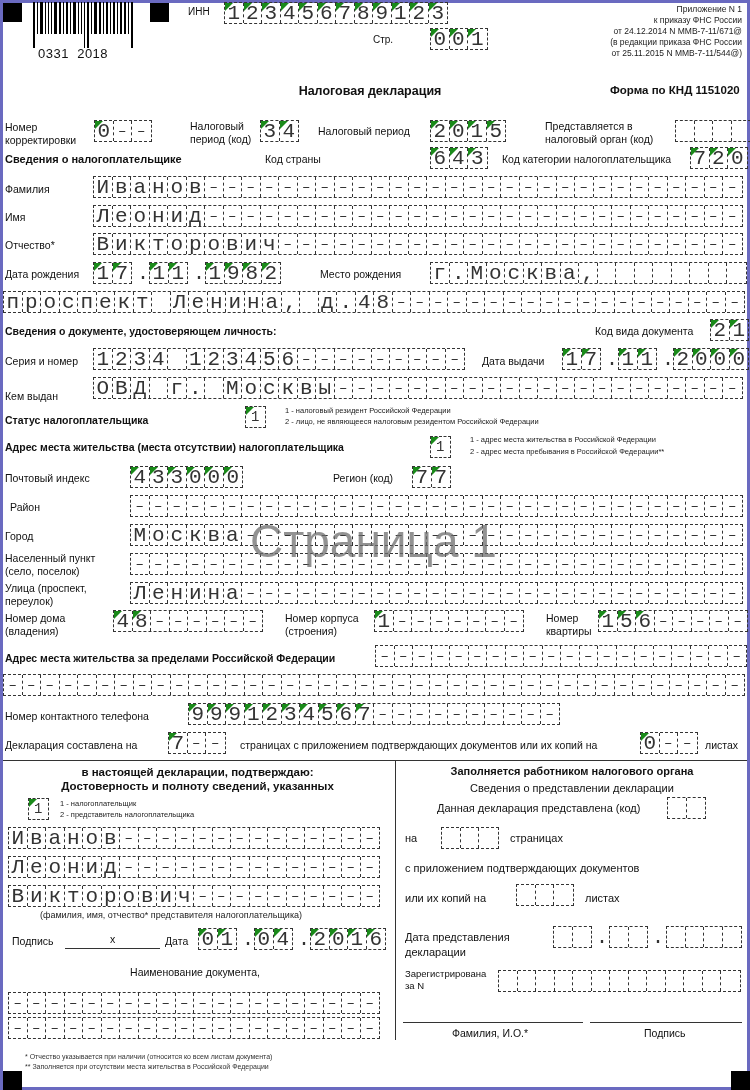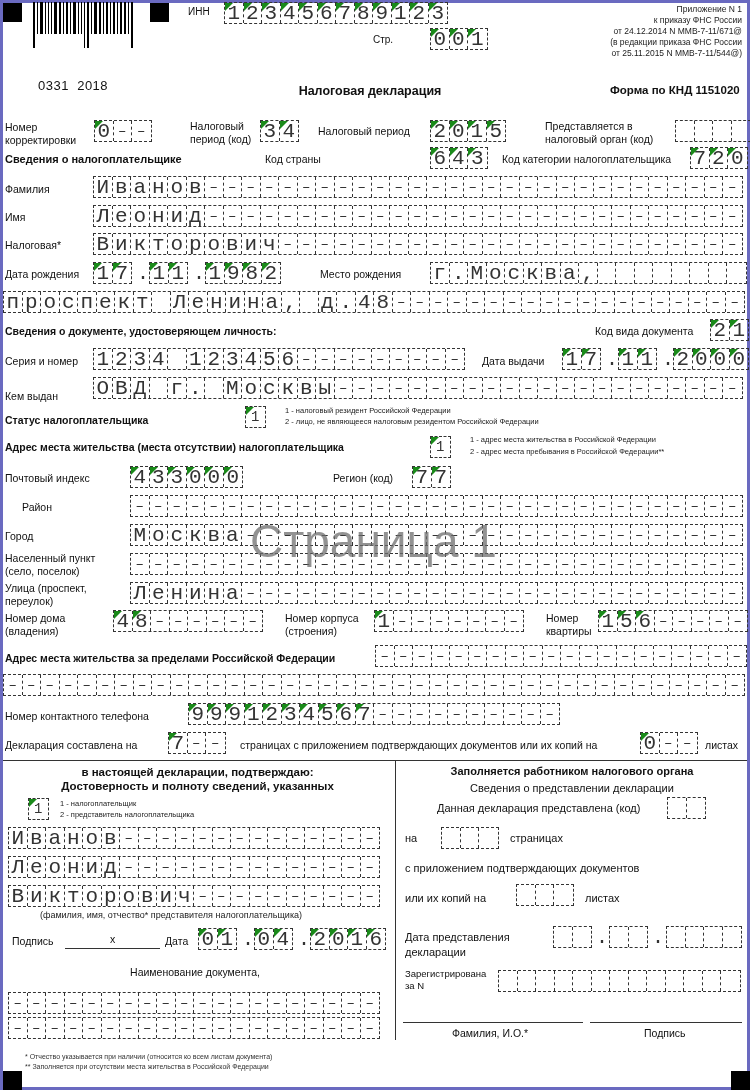--- a/index.html
+++ b/index.html
@@ -15,21 +15,21 @@
   .cell:last-child { border-right: none; }
   .cell.f::before { content: ""; position: absolute; left: 0; top: 0; width: 0; height: 0; border-top: 8px solid #1a8a1a; border-right: 8px solid transparent; }
   .sep { position: absolute; font-family: "Liberation Mono", monospace; font-size: 20px; color: #333; }
   .marker { position: absolute; width: 19px; height: 19px; background: #000; }
   .hline { position: absolute; height: 1px; background: #333; }
   .vline { position: absolute; width: 1px; background: #333; }
   .title { position: absolute; font-weight: bold; font-size: 12.5px; text-align: center; line-height: 15px; }
   .watermark { position: absolute; left: 250px; top: 514px; font-size: 46px; color: rgba(110,110,110,0.75); font-family: "Liberation Sans", sans-serif; white-space: nowrap; text-align: right; }
   .barcode { position: absolute; left: 33px; top: 2px; width: 102px; height: 46px; display: flex; align-items: flex-start; }
   .barcode span { display: inline-block; height: 32px; background: #000; margin-right: 2px; }
-  .bcnum { position: absolute; left: 38px; top: 46px; font-size: 13px; letter-spacing: 0.5px; margin-top: 32px; }
+  .bcnum { position: absolute; left: 38px; top: 46px; font-size: 13px; letter-spacing: 0.5px; }
   .appendix { position: absolute; right: 8px; top: 4px; font-size: 8.5px; line-height: 11px; text-align: right; color: #222; }
 </style>
 </head>
 <body>
 
 <div class="frame"></div>
 
 <div class="marker" style="left:3px;top:3px;"></div>
 <div class="marker" style="left:150px;top:3px;"></div>
 <div class="marker" style="left:3px;top:1071px;"></div>
@@ -224,21 +224,21 @@
     <div class="cell" style="font-size: 14px;">–</div>
     <div class="cell" style="font-size: 14px;">–</div>
     <div class="cell" style="font-size: 14px;">–</div>
     <div class="cell" style="font-size: 14px;">–</div>
     <div class="cell" style="font-size: 14px;">–</div>
     <div class="cell" style="font-size: 14px;">–</div>
     <div class="cell" style="font-size: 14px;">–</div>
     <div class="cell" style="font-size: 14px;">–</div>
     <div class="cell" style="font-size: 14px;">–</div>
   </div>
-<div class="lbl" style="left:5px;top:239px;">Налоговая*</div>
+<div class="lbl" style="left:5px;top:239px;">Отчество*</div>
 <div class="cells" id="patr" style="left:93px;top:233px;">
     <div class="cell">В</div>
     <div class="cell">и</div>
     <div class="cell">к</div>
     <div class="cell">т</div>
     <div class="cell">о</div>
     <div class="cell">р</div>
     <div class="cell">о</div>
     <div class="cell">в</div>
     <div class="cell">и</div>
@@ -460,21 +460,21 @@
     <div class="cell f">0</div>
     <div class="cell f">0</div>
     <div class="cell f">0</div>
   </div>
 <div class="lbl" style="left:333px;top:472px;">Регион (код)</div>
 <div class="cells" id="region" style="left:412px;top:466px;">
     <div class="cell f">7</div>
     <div class="cell f">7</div>
   </div>
 
-<div class="lbl" style="left:22px;top:501px;text-align:center;">Район</div>
+<div class="lbl" style="left:10px;top:501px;text-align:center;">Район</div>
 <div class="cells" id="district" style="left:130px;top:495px;">
     <div class="cell" style="font-size: 14px;">–</div>
     <div class="cell" style="font-size: 14px;">–</div>
     <div class="cell" style="font-size: 14px;">–</div>
     <div class="cell" style="font-size: 14px;">–</div>
     <div class="cell" style="font-size: 14px;">–</div>
     <div class="cell" style="font-size: 14px;">–</div>
     <div class="cell" style="font-size: 14px;">–</div>
     <div class="cell" style="font-size: 14px;">–</div>
     <div class="cell" style="font-size: 14px;">–</div>

